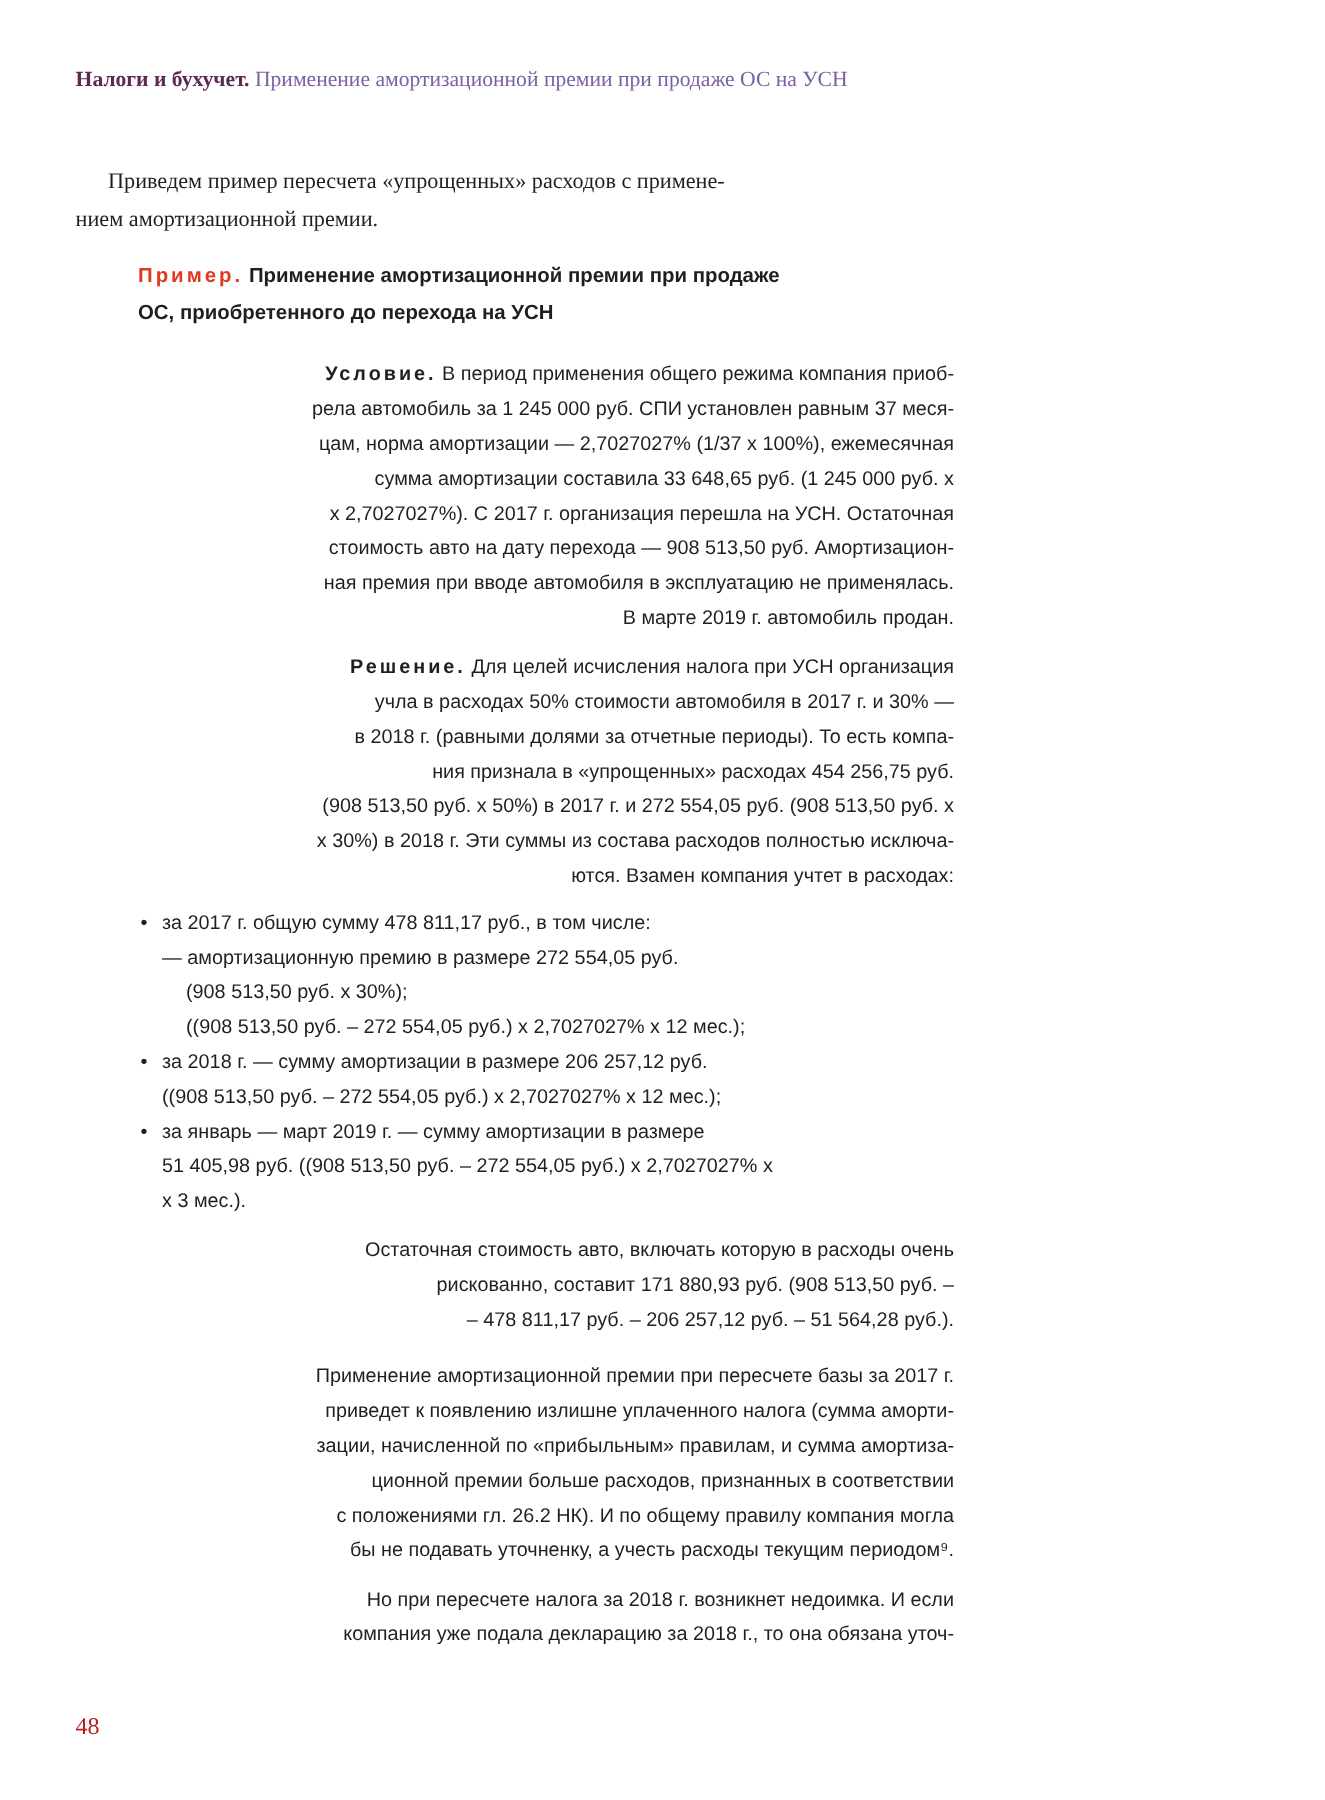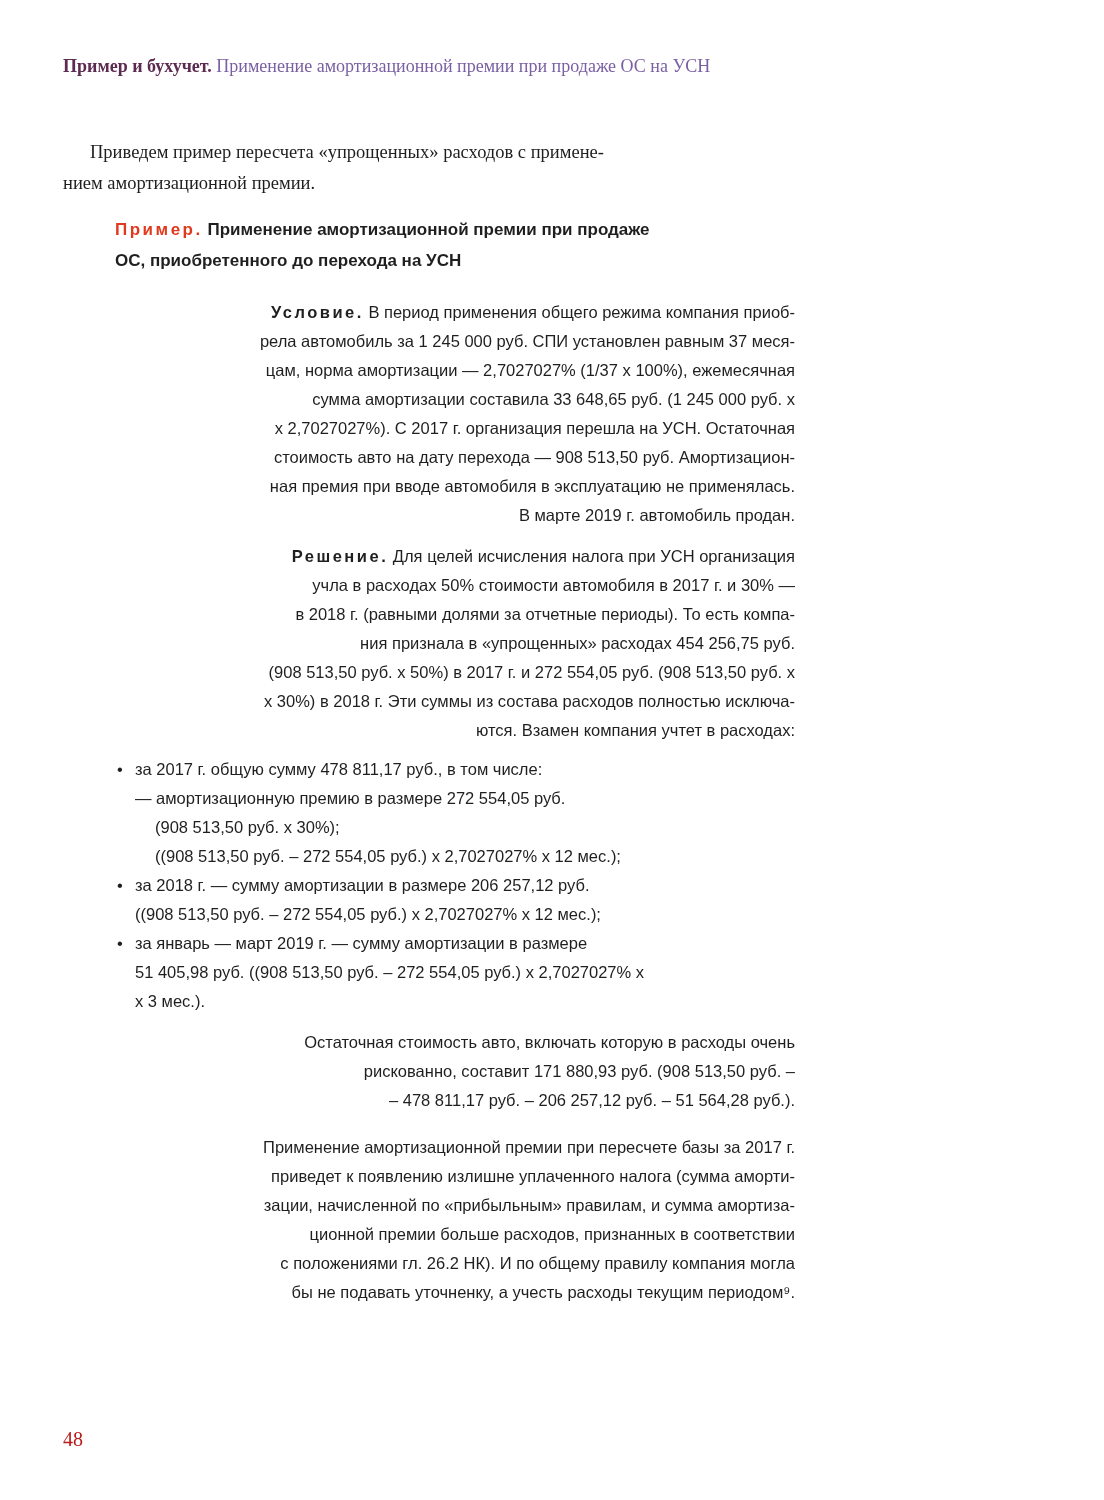--- a/index.html
+++ b/index.html
@@ -96,21 +96,21 @@
     font-size:20px;
     color:#b91c1c;
   }
 </style>
 </head>
 <body>
 
 <div class="page">
 
   <div class="header">
-    <span class="brand">Пример и бухучет.</span>
+    <span class="brand">Налоги и бухучет.</span>
     <span class="article-title">Применение амортизационной премии при продаже ОС на УСН</span>
   </div>
 
   <div class="content">
 
     <div class="intro"><span>Приведем пример пересчета «упрощенных» расходов с примене-
 нием амортизационной премии.</span></div>
 
     <div class="example">
 
@@ -164,20 +164,24 @@
 
       <div class="para gap-lg">
         <span class="p-text">Применение амортизационной премии при пересчете базы за 2017 г.
 приведет к появлению излишне уплаченного налога (сумма аморти-
 зации, начисленной по «прибыльным» правилам, и сумма амортиза-
 ционной премии больше расходов, признанных в соответствии
 с положениями гл. 26.2 НК). И по общему правилу компания могла
 бы не подавать уточненку, а учесть расходы текущим периодом⁹.</span>
       </div>
 
+      <div class="para">
+        <span class="p-text">Но при пересчете налога за 2018 г. возникнет недоимка. И если
+компания уже подала декларацию за 2018 г., то она обязана уточ-</span>
+      </div>
 
     </div>
   </div>
 
 
   <div class="page-number">48</div>
 
 </div>
 
 </body></html>

